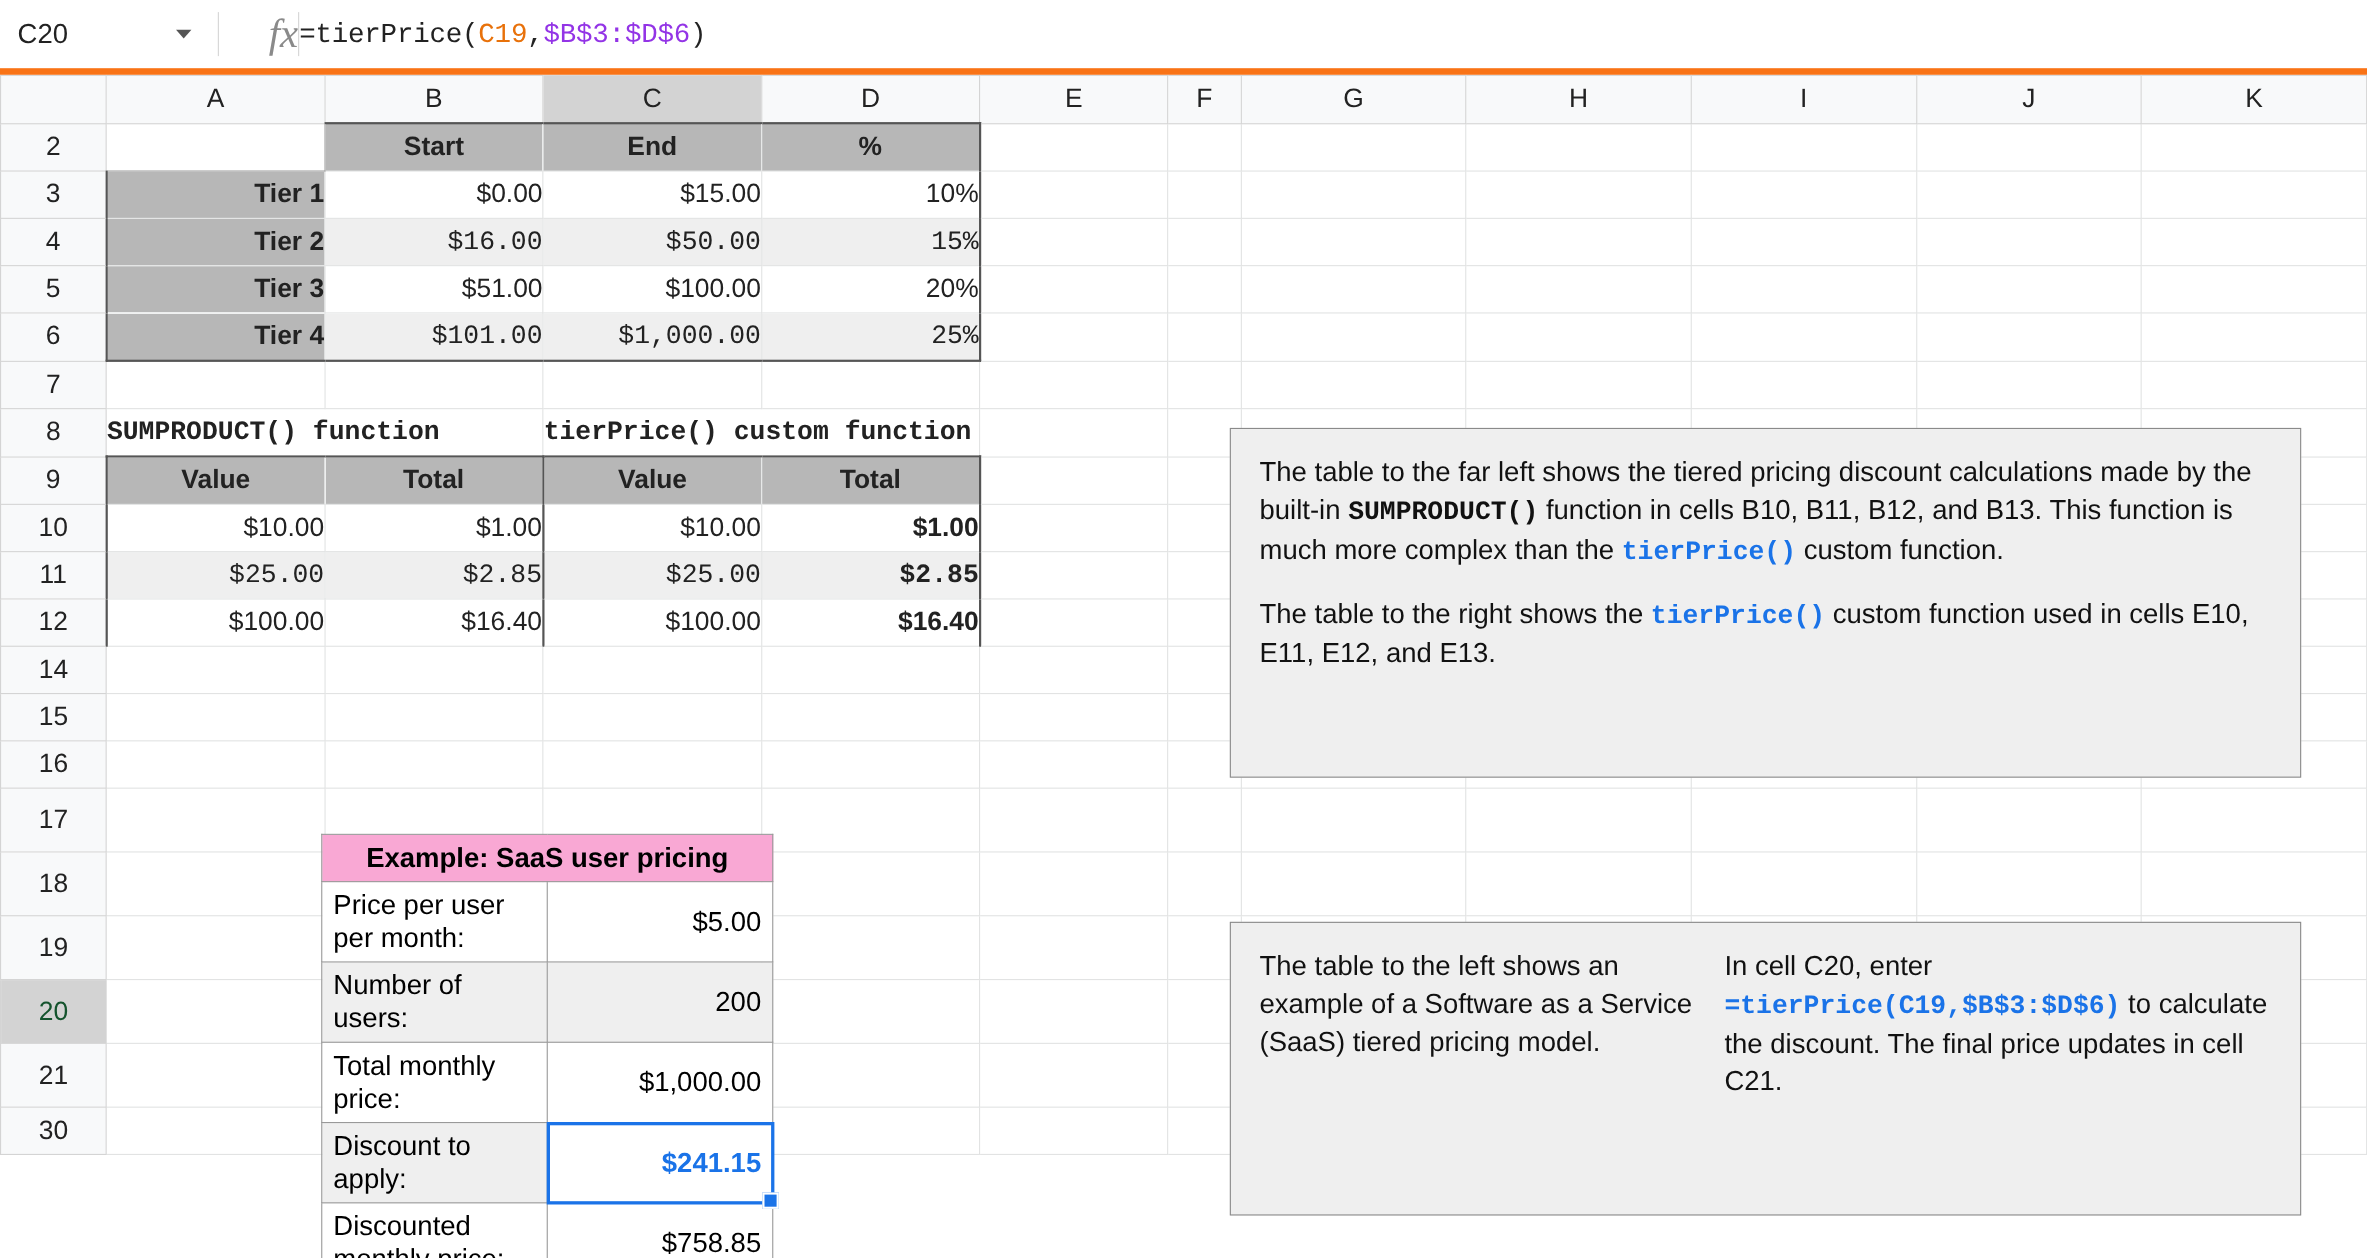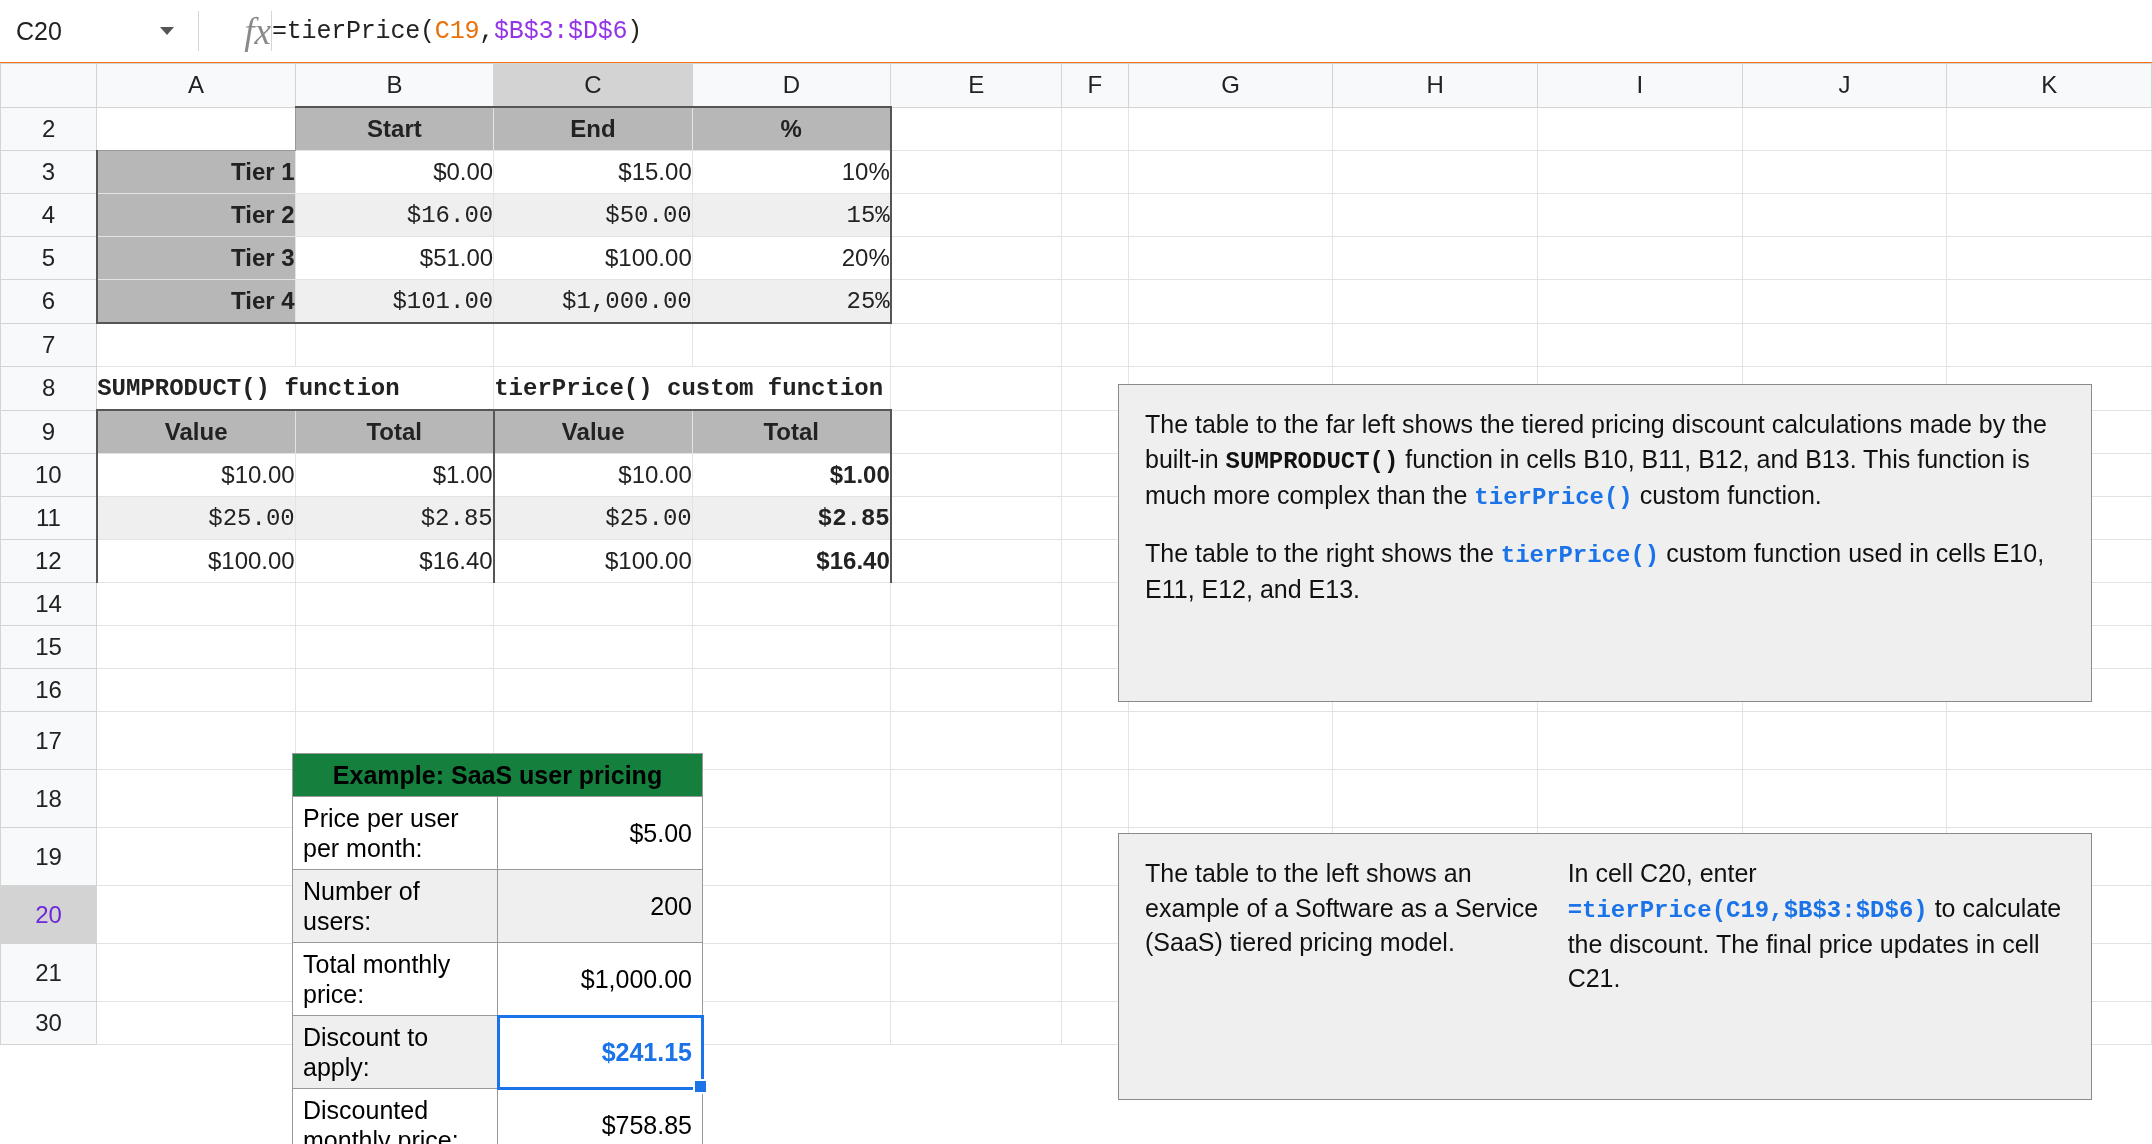--- a/index.html
+++ b/index.html
@@ -13,21 +13,21 @@
     height: 1144px;
     overflow: hidden;
     position: relative;
   }
 
   
   .formula-bar {
     display: flex;
     align-items: center;
     height: 62px;
-    border-bottom: 1px solid #f97316;
+    border-bottom: 6px solid #f97316;
     background: #ffffff;
   }
   .namebox {
     width: 198px;
     height: 62px;
     display: flex;
     align-items: center;
     padding-left: 16px;
     box-sizing: border-box;
     font-size: 25px;
@@ -101,21 +101,21 @@
   .rowhead {
     background: #f8f9fa !important;
     color: #444;
     text-align: center;
     font-size: 23px;
     border: 1px solid #d4d4d4 !important;
     width: 94px;
   }
   .rowhead.sel {
     background: #d3d3d3 !important;
-    color: #6d28d9;
+    color: #14532d;
     margin-top: 36px;
   }
   .colhead.sel {
     background: #d3d3d3 !important;
   }
 
   
   .r { text-align: right; padding-right: 10px; }
   .l { text-align: left; padding-left: 10px; }
   .hdrcell {
@@ -184,21 +184,21 @@
   }
   .saas td {
     border: 1px solid #999;
     font-size: 25px;
     padding: 6px 10px;
     background: #fff;
     vertical-align: middle;
     line-height: 1.2;
   }
   .saas .head {
-    background: #15803d;
+    background: #f9a8d4;
     font-weight: bold;
     text-align: center;
     font-size: 25px;
   }
 </style>
 </head>
 <body>
 
 <div class="formula-bar">
   <div class="namebox">

